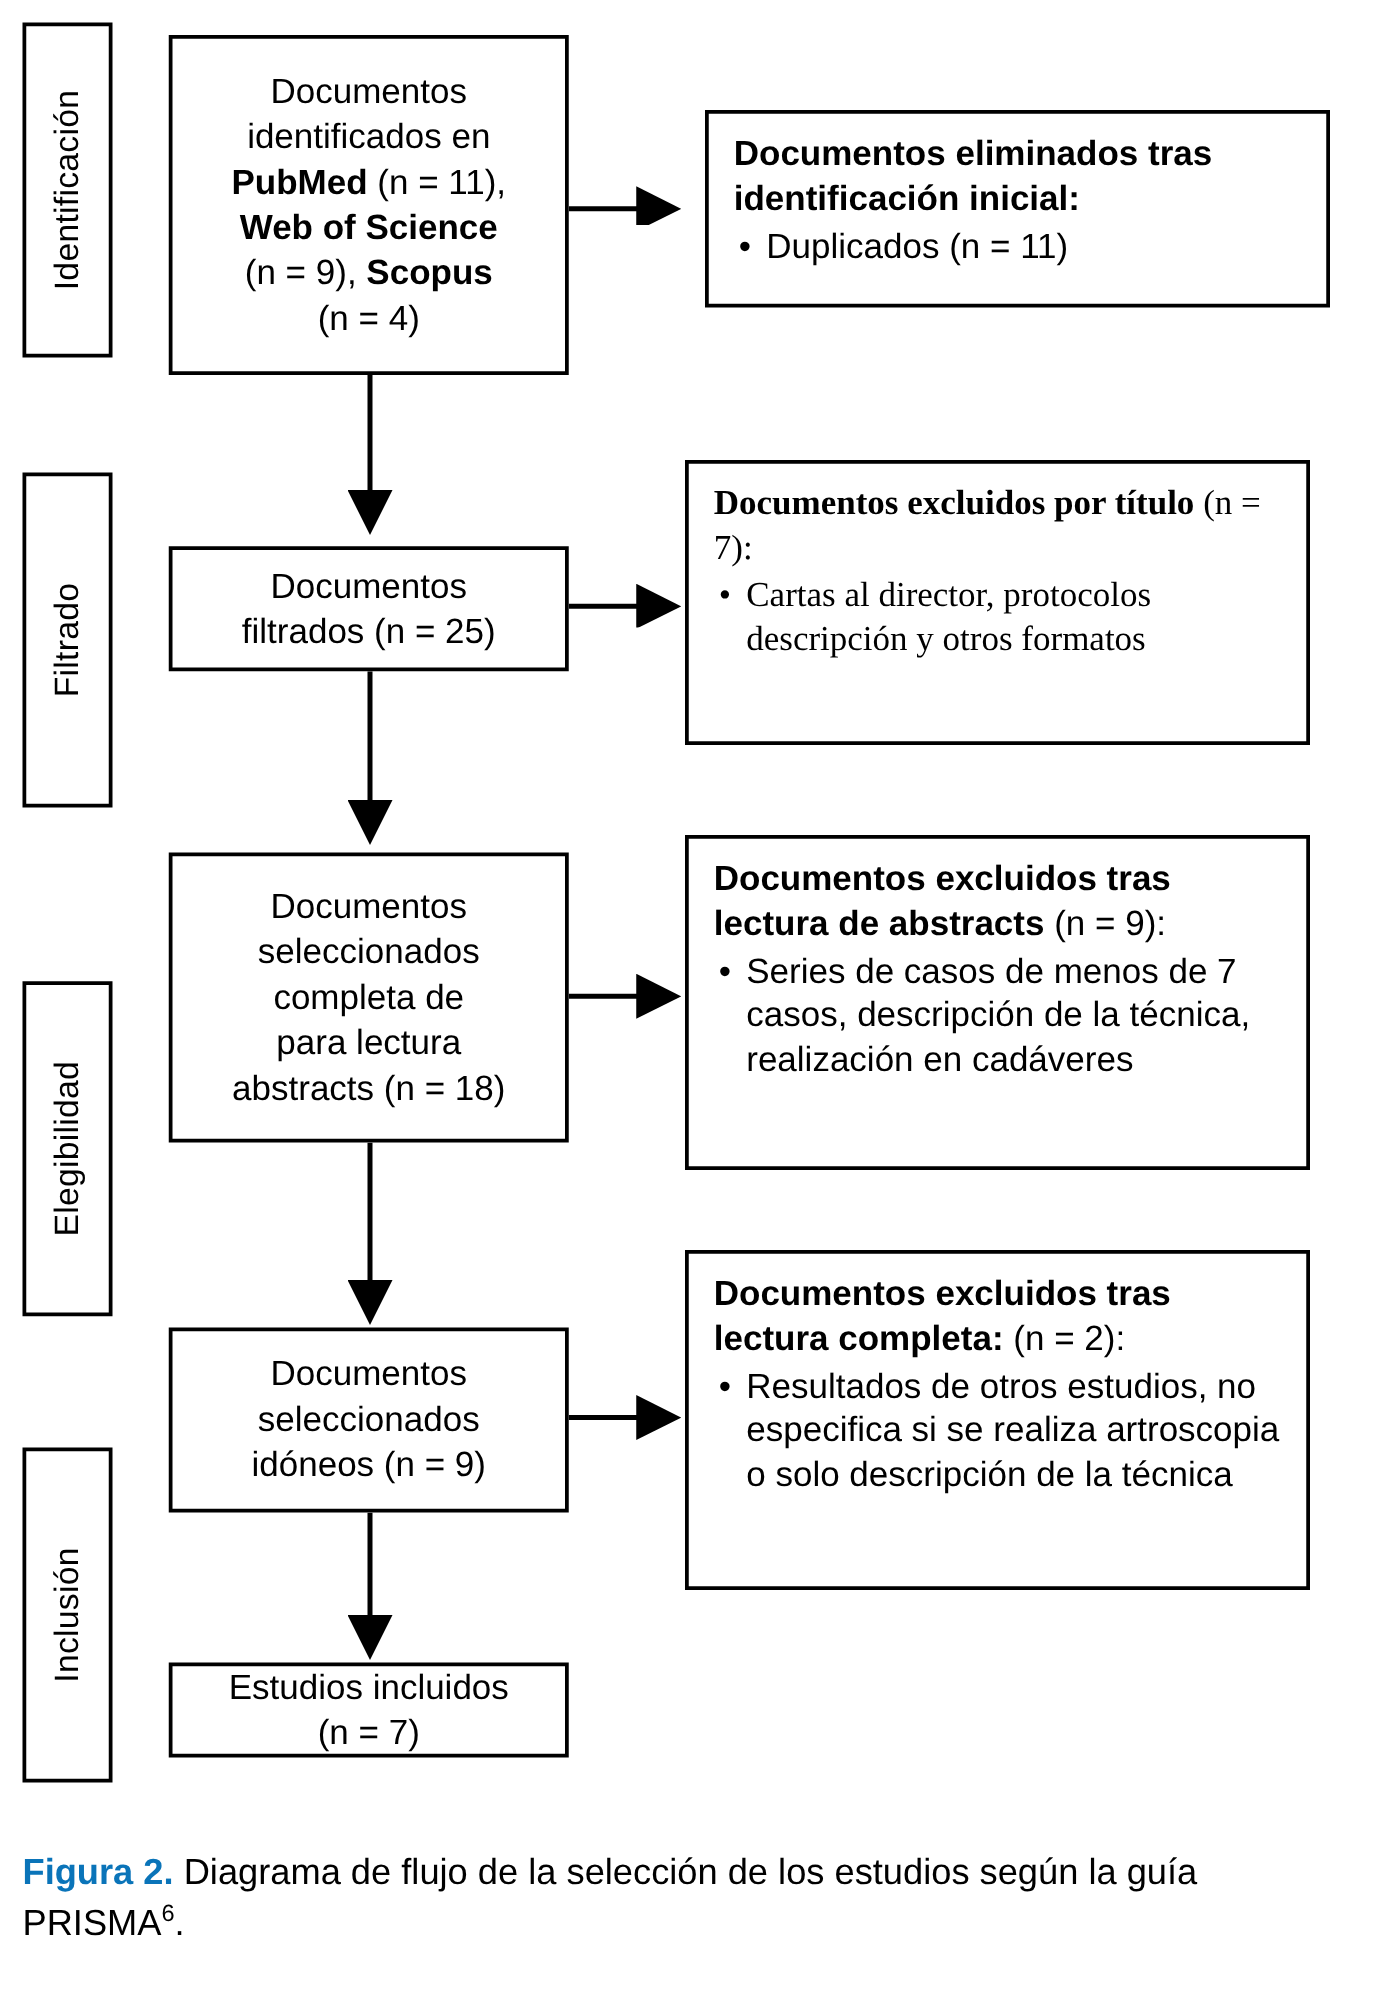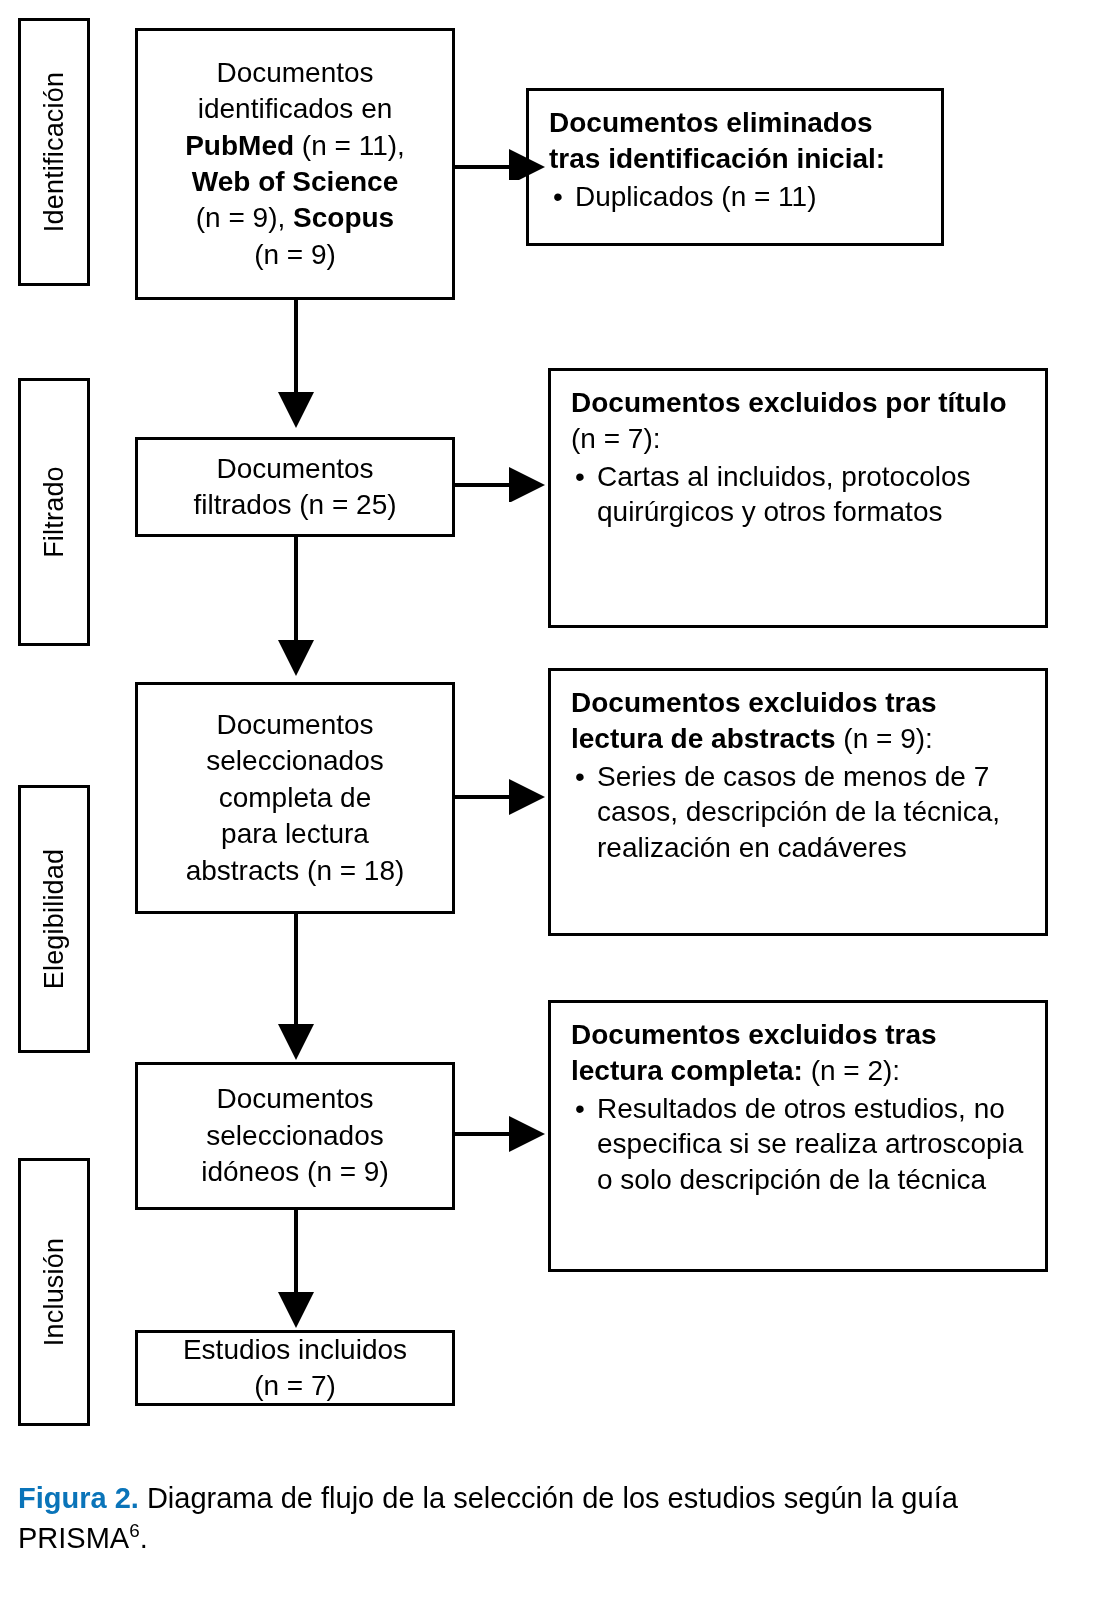--- a/index.html
+++ b/index.html
@@ -133,21 +133,21 @@
       <div>identificados en</div>
       <div>
         <b>PubMed</b><span> (n = 11),</span>
       </div>
       <div>
         <b>Web of Science</b>
       </div>
       <div>
         <span>(n = 9), </span><b>Scopus</b>
       </div>
-      <div>(n = 9)</div>
+      <div>(n = 4)</div>
     </div>
   </div>
 
   <div class="box" style="left:135px; top:437px; width:320px; height:100px;">
     <div class="inner">
       <div>Documentos</div>
       <div>filtrados (n = 25)</div>
     </div>
   </div>
 
@@ -169,36 +169,36 @@
     </div>
   </div>
 
   <div class="box" style="left:135px; top:1330px; width:320px; height:76px;">
     <div class="inner">
       <div>Estudios incluidos</div>
       <div>(n = 7)</div>
     </div>
   </div>
 
-  <div class="box excl" style="left:526px; top:88px; width:418px; height:158px;">
+  <div class="box excl" style="left:564px; top:88px; width:500px; height:158px;">
     <div class="inner">
       <span class="head">Documentos eliminados tras identificación inicial:</span>
       <ul>
         <li>Duplicados (n = 11)</li>
       </ul>
     </div>
   </div>
 
-  <div class="box excl" style="left:548px; top:368px; width:500px; height:260px;">
+  <div class="box excl" style="left:548px; top:368px; width:500px; height:228px;font-family:Liberation Serif, serif;">
     <div class="inner">
       <span class="head">
         <b>Documentos excluidos por título</b><span style="font-weight:normal"> (n = 7):</span>
       </span>
       <ul>
-        <li>Cartas al incluidos, protocolos quirúrgicos y otros formatos</li>
+        <li>Cartas al director, protocolos descripción y otros formatos</li>
       </ul>
     </div>
   </div>
 
   <div class="box excl" style="left:548px; top:668px; width:500px; height:268px;">
     <div class="inner">
       <span class="head">
         <b>Documentos excluidos tras lectura de abstracts</b><span style="font-weight:normal"> (n = 9):</span>
       </span>
       <ul>

